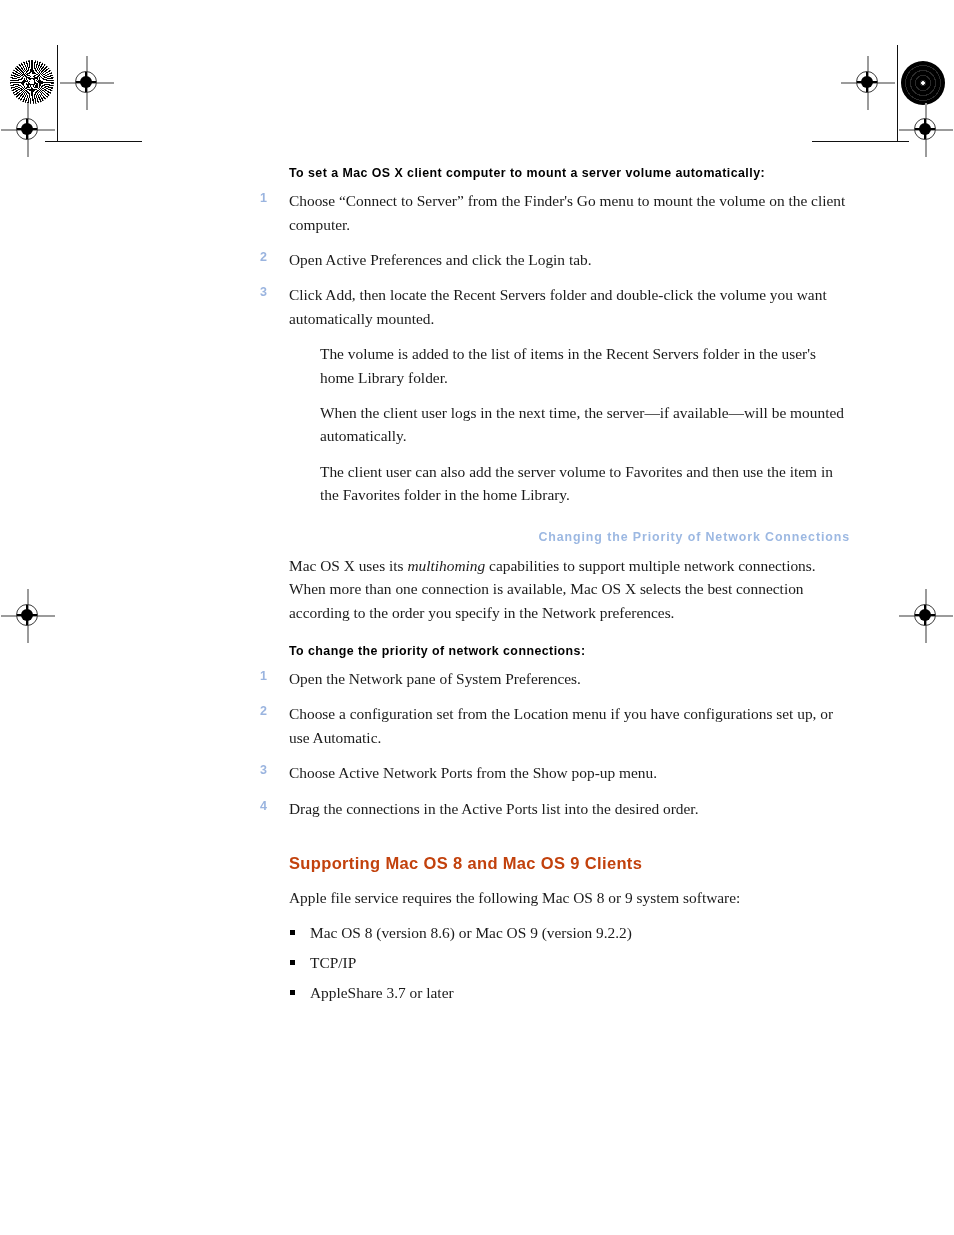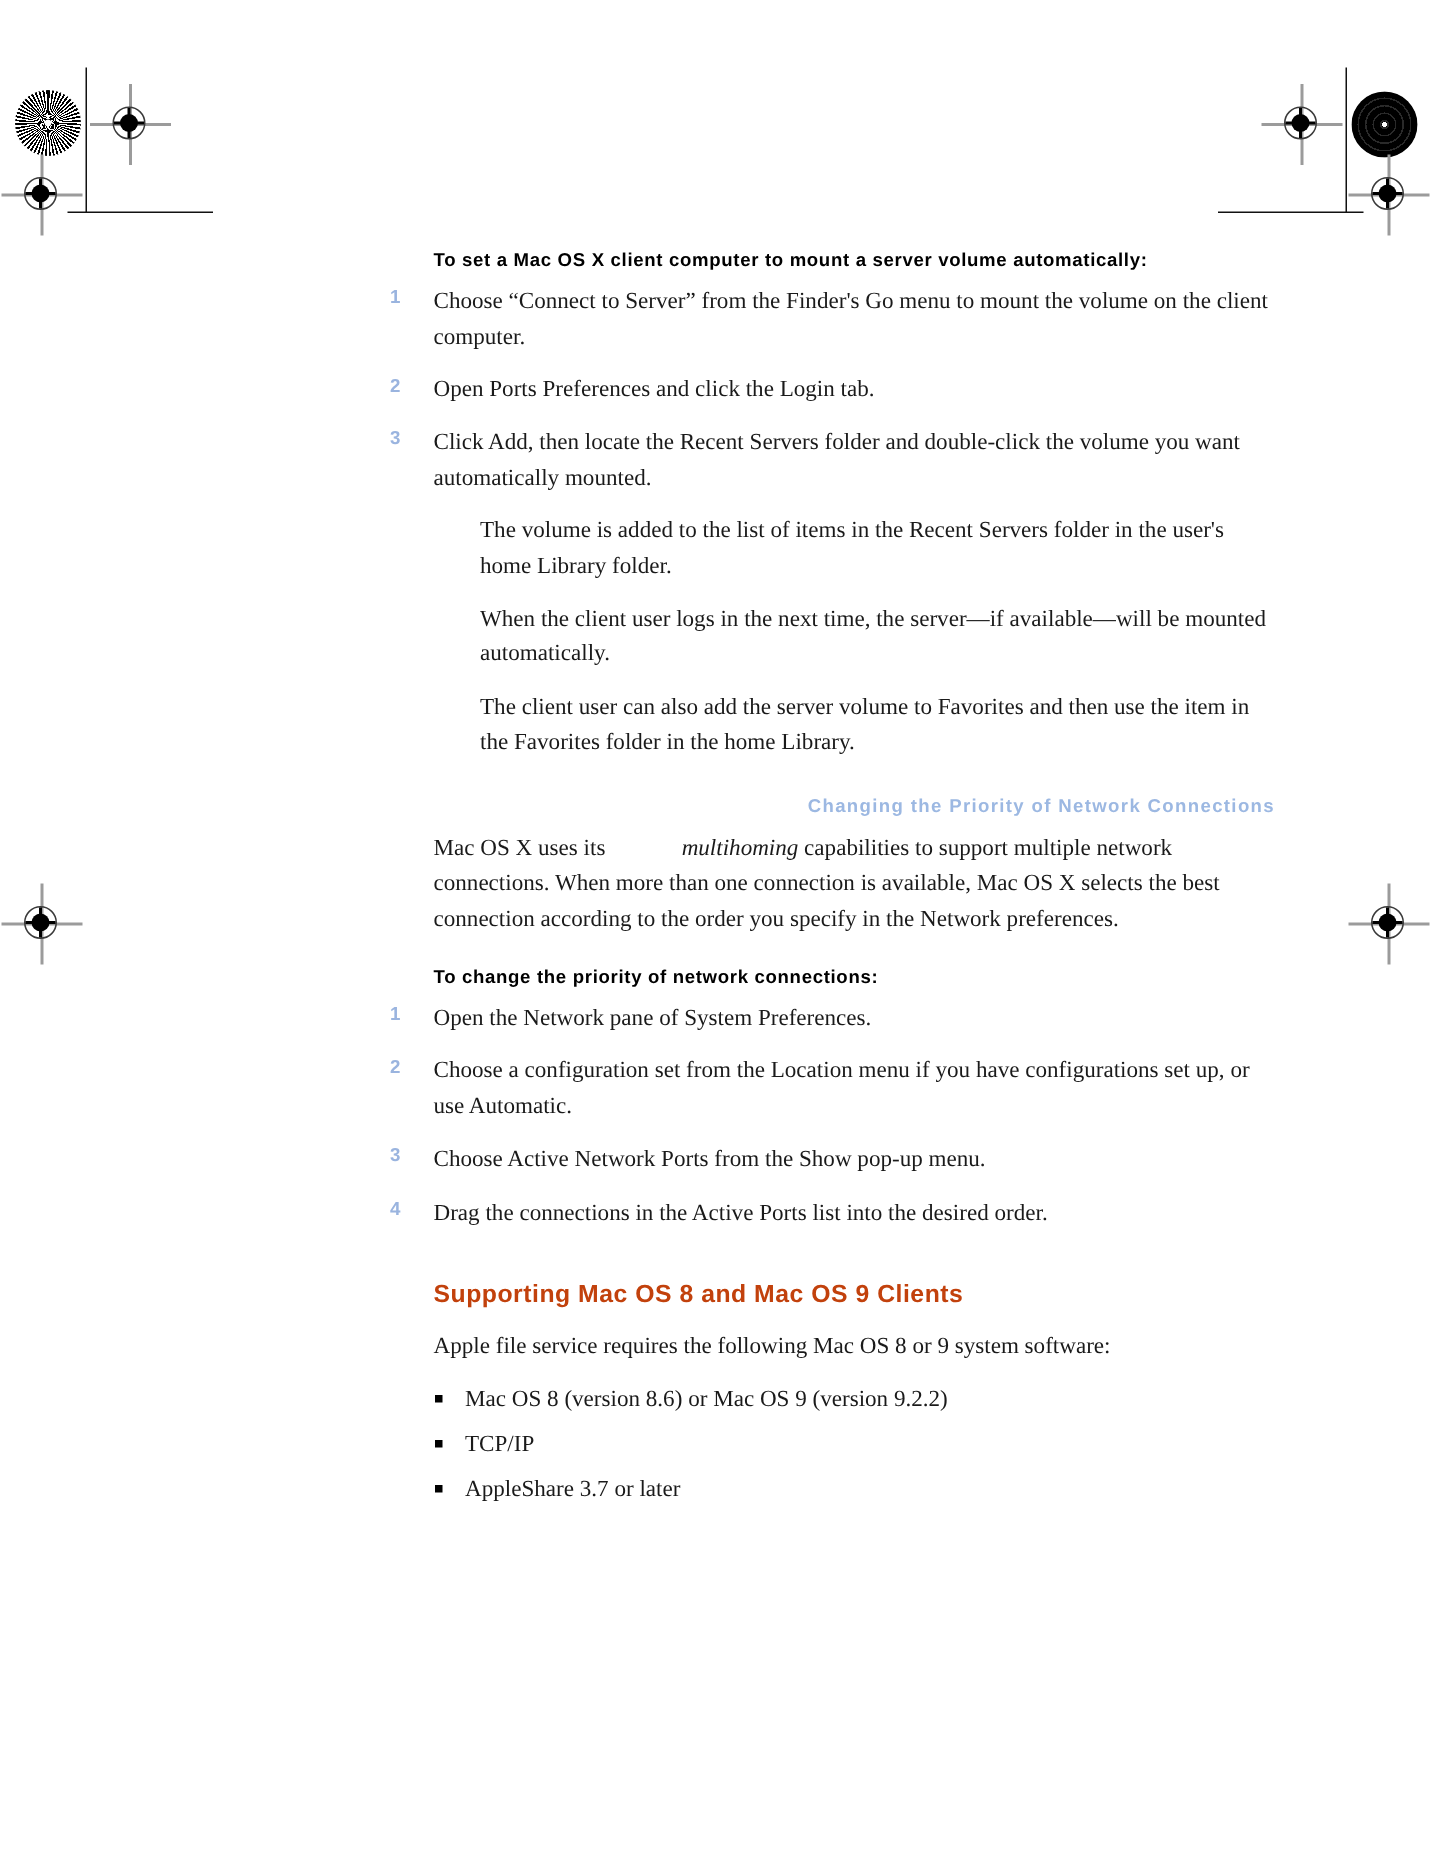--- a/index.html
+++ b/index.html
@@ -227,21 +227,21 @@
     margin-right: 16px;
   }
   .footer-page {
     font-family: "Liberation Sans", sans-serif;
     font-weight: bold;
     font-size: 15px;
     color: #000000;
     letter-spacing: 0.3px;
   }
 
-  em.ital { font-style: italic; margin-left: 47px; }
+  em.ital { font-style: italic; }
 </style>
 </head>
 <body>
 
 <div class="page">
 
   <div class="trim-line-v" style="left:57px; top:45px; height:97px;"></div>
   <div class="trim-line-h" style="left:45px; top:141px; width:97px;"></div>
   <div class="reg-star" style="left:10px; top:60px;"></div>
   <div class="reg-cross" style="left:60px; top:56px;">
@@ -329,21 +329,21 @@
 
     <h3 class="runin-head">To set a Mac OS X client computer to mount a server volume automatically:</h3>
 
     <ol class="steps">
       <li class="step">
         <span class="step-num">1</span>
         <span class="step-text">Choose “Connect to Server” from the Finder's Go menu to mount the volume on the client computer.</span>
       </li>
       <li class="step">
         <span class="step-num">2</span>
-        <span class="step-text">Open Ports Preferences and click the Login tab.</span>
+        <span class="step-text">Open Active Preferences and click the Login tab.</span>
       </li>
       <li class="step">
         <span class="step-num">3</span>
         <span class="step-text">Click Add, then locate the Recent Servers folder and double-click the volume you want automatically mounted.</span>
         <p class="step-text nested-note">The volume is added to the list of items in the Recent Servers folder in the user's home Library folder.</p>
         <p class="step-text nested-note">When the client user logs in the next time, the server—if available—will be mounted automatically.</p>
         <p class="step-text nested-note">The client user can also add the server volume to Favorites and then use the item in the Favorites folder in the home Library.</p>
       </li>
     </ol>
 

